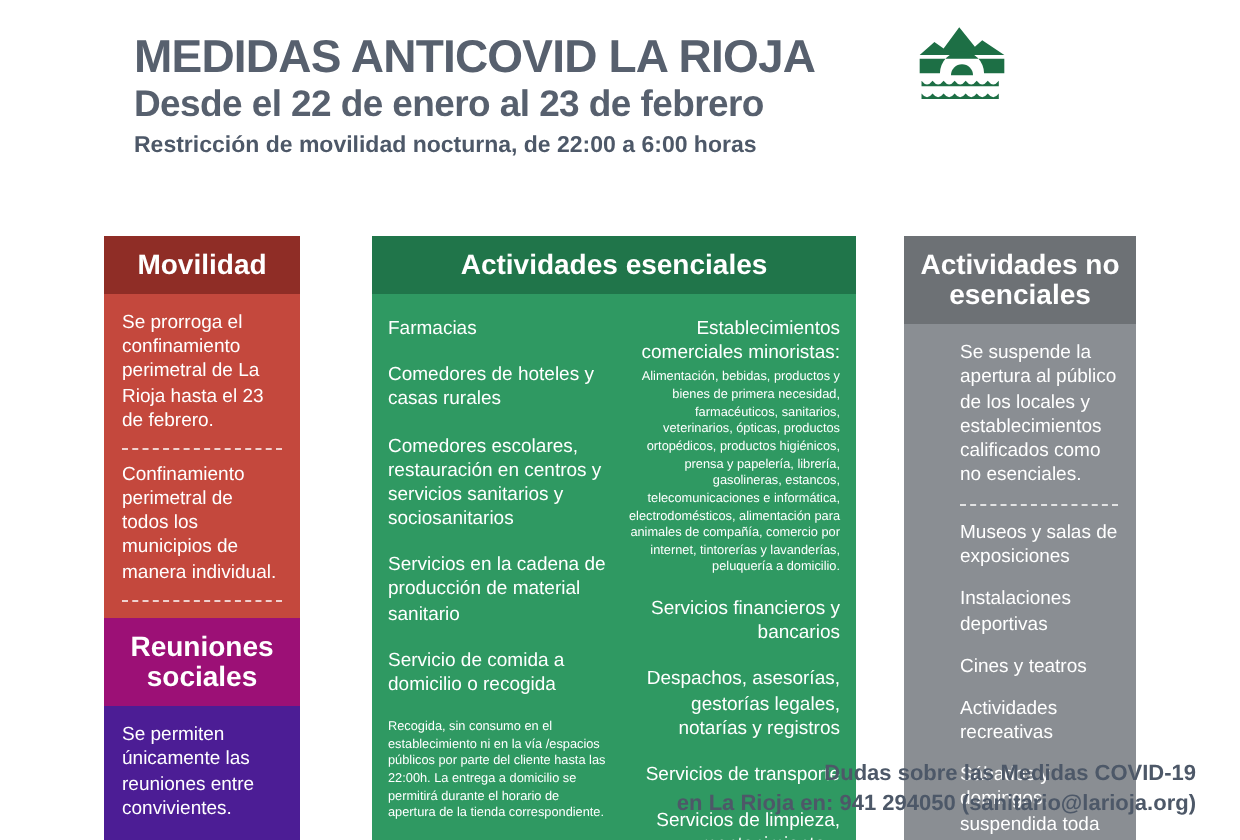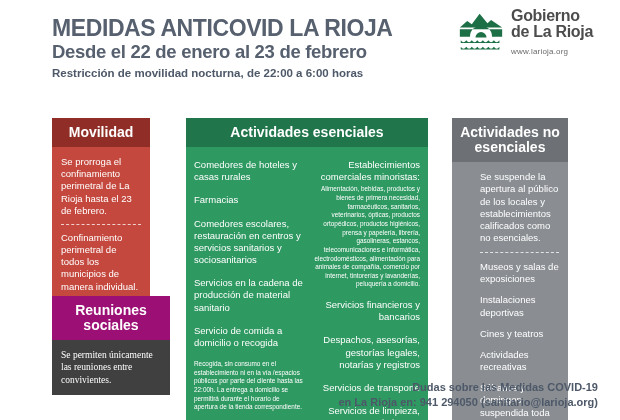--- a/index.html
+++ b/index.html
@@ -1,37 +1,37 @@
 <!DOCTYPE html>
 <html lang="es"><head>
 <meta charset="utf-8">
 <style>
   html,body{margin:0;padding:0;background:#fff;}
   .poster{
     position:relative;width:620px;height:420px;background:#ffffff;overflow:hidden;
     font-family:"Liberation Sans", sans-serif;-webkit-font-smoothing:antialiased;
   }
   
-  .title-block{position:absolute;left:52px;top:16px;width:400px;}
+  .title-block{position:absolute;left:67px;top:16px;width:400px;}
   .main-title{font-size:23px;font-weight:700;color:#57606e;letter-spacing:-0.4px;line-height:1.05;margin:0;}
   .sub-title{font-size:18.5px;font-weight:700;color:#57606e;letter-spacing:-0.3px;line-height:1.1;margin:2px 0 0 0;}
   .restriction{font-size:11.5px;font-weight:700;color:#4d5868;margin:5px 0 0 0;}
   
   .logo{position:absolute;left:458px;top:8px;display:flex;align-items:flex-start;gap:7px;}
   .logo svg{width:46px;height:50px;display:block;}
   .logo-text{display:flex;flex-direction:column;}
   .logo-name{font-size:16px;font-weight:700;color:#4c4c4c;line-height:1.02;letter-spacing:-0.3px;}
   .logo-url{font-size:8px;color:#6a6a6a;margin-top:6px;letter-spacing:0.2px;}
   
   .card{position:absolute;box-sizing:border-box;}
   .card-header{color:#fff;font-weight:700;text-align:center;padding:7px 4px;font-size:14px;line-height:1.08;}
   .card-body{color:#fff;padding:9px 9px;font-size:9.5px;line-height:1.28;box-sizing:border-box;}
   .card-movilidad{left:52px;top:118px;width:98px;}
   .card-movilidad .card-body{min-height:133px;}
-  .card-reuniones{left:52px;top:296px;width:118px;}
+  .card-reuniones{left:52px;top:309px;width:98px;}
   .card-reuniones .card-body{min-height:50px;}
   .card-esenciales{left:186px;top:118px;width:242px;}
   .card-esenciales .card-body{min-height:224px;display:flex;gap:10px;padding:12px 8px;}
   .card-noesenciales{left:452px;top:118px;width:116px;}
   .card-noesenciales .card-body{min-height:158px;}
   .sep-item{border-top:1px dashed rgba(255,255,255,0.75);padding-top:7px;margin-top:7px;}
   .first-item{margin-top:0;}
   .es-col-left{flex:0 0 110px;}
   .es-col-right{flex:1;text-align:right;}
   .es-item{margin-bottom:11px;}
@@ -60,49 +60,44 @@
       <svg viewBox="0 0 100 104" xmlns="http://www.w3.org/2000/svg">
         <g fill="#1d6f45">
           <polygon points="4,40 20,26 30,33 47,10 64,31 72,24 96,40"></polygon>
           <path d="M4,44 H96 V60 H74 A24,24 0 0 0 26,60 H4 Z"></path>
           <path d="M50,50 a12,12 0 0 1 12,12 h-24 a12,12 0 0 1 12,-12 Z"></path>
           <path d="M6,68 q6,8 12,0 q6,8 12,0 q6,8 12,0 q6,8 12,0 q6,8 12,0 q6,8 12,0 q6,8 12,0 v6 h-84 Z"></path>
           <path d="M6,82 q6,8 12,0 q6,8 12,0 q6,8 12,0 q6,8 12,0 q6,8 12,0 q6,8 12,0 q6,8 12,0 v6 h-84 Z"></path>
         </g>
       </svg>
     </span>
-    <span class="logo-text">
-      <span class="logo-name">Gobierno</span>
-      <span class="logo-name">de La Rioja</span>
-      <span class="logo-url">www.larioja.org</span>
-    </span>
   </div>
 
   <div class="card card-movilidad">
     <div class="card-header" style="background-color: rgb(143, 45, 38);">Movilidad</div>
     <div class="card-body" style="background-color: rgb(196, 72, 61);">
       <div class="first-item">Se prorroga el confinamiento perimetral de La Rioja hasta el 23 de febrero.</div>
       <div class="sep-item">Confinamiento perimetral de todos los municipios de manera individual.</div>
       <div class="sep-item">Excepto desplazamientos justificados.</div>
     </div>
   </div>
 
   <div class="card card-reuniones">
     <div class="card-header" style="background-color: rgb(156, 16, 118);">Reuniones sociales</div>
-    <div class="card-body" style="background-color: #404040; font-family: Liberation Serif, serif;">
+    <div class="card-body" style="background-color: #4c1d95;">
       <div class="first-item">Se permiten únicamente las reuniones entre convivientes.</div>
     </div>
   </div>
 
   <div class="card card-esenciales">
     <div class="card-header" style="background-color: rgb(32, 117, 74);">Actividades esenciales</div>
     <div class="card-body" style="background-color: rgb(47, 153, 98);">
       <div class="es-col-left">
+        <div class="es-item">Farmacias</div>
         <div class="es-item">Comedores de hoteles y casas rurales</div>
-        <div class="es-item">Farmacias</div>
         <div class="es-item">Comedores escolares, restauración en centros y servicios sanitarios y sociosanitarios</div>
         <div class="es-item">Servicios en la cadena de producción de material sanitario</div>
         <div class="es-item">Servicio de comida a domicilio o recogida</div>
         <div class="small-print">Recogida, sin consumo en el establecimiento ni en la vía /espacios públicos por parte del cliente hasta las 22:00h. La entrega a domicilio se permitirá durante el horario de apertura de la tienda correspondiente.</div>
       </div>
       <div class="es-col-right">
         <div class="es-item rh" style="margin-bottom:2px;">Establecimientos comerciales minoristas:</div>
         <div class="small-print rh" style="margin-bottom:10px;">Alimentación, bebidas, productos y bienes de primera necesidad, farmacéuticos, sanitarios, veterinarios, ópticas, productos ortopédicos, productos higiénicos, prensa y papelería, librería, gasolineras, estancos, telecomunicaciones e informática, electrodomésticos, alimentación para animales de compañía, comercio por internet, tintorerías y lavanderías, peluquería a domicilio.</div>
         <div class="es-item">Servicios financieros y bancarios</div>
         <div class="es-item">Despachos, asesorías, gestorías legales, notarías y registros</div>

